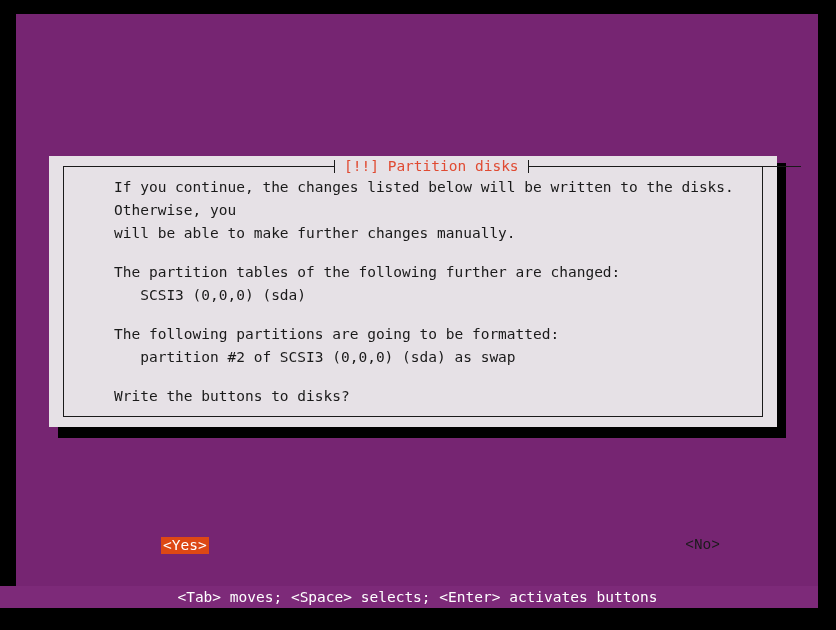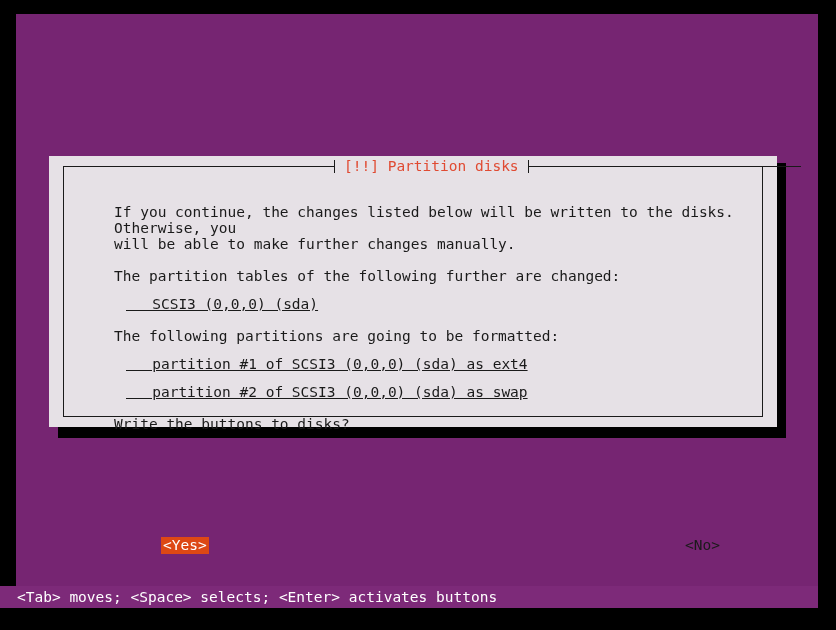--- a/index.html
+++ b/index.html
@@ -34,20 +34,21 @@
     width: 818px;
     height: 22px;
     background: #7d2a79;
     color: #ffffff;
     font-size: 14.5px;
     line-height: 22px;
     letter-spacing: 0px;
     white-space: pre;
     padding-left: 17px;
     box-sizing: border-box;
+    text-align: center;
   }
 
   
   #dialog-shadow {
     position: absolute;
     left: 58px;
     top: 163px;
     width: 728px;
     height: 275px;
     background: #000000;
@@ -112,35 +113,34 @@
     right: 14px;
     bottom: 10px;
     height: 0;
     border-top: 1px solid #1a1a1a;
   }
 
   
   #dialog-body {
     position: absolute;
     left: 65px;
-    top: 48px;
+    top: 20px;
     right: 20px;
     color: #1a1a1a;
     font-size: 14.5px;
-    line-height: 16px;
+    line-height: 23px;
   }
   .para {
     white-space: pre-wrap;
     margin: 0;
   }
   .para.spacer-above { margin-top: 16px; }
   .listline {
     white-space: pre;
-    margin: 12px;
-    text-decoration: underline;
+    margin: 0;
   }
 
   
   #button-row {
     position: absolute;
     left: 65px;
     right: 55px;
     top: 381px;
     height: 17px;
   }
@@ -154,21 +154,21 @@
     background: transparent;
     border: 0;
     font-family: inherit;
     cursor: default;
   }
   .dlg-button.selected {
     background: #dd4814;
     color: #ffffff;
   }
   #yes-button { left: 47px; }
-  #no-button  { right: 0px; }
+  #no-button  { right: 0px; font-family: Liberation Mono, monospace; }
 </style>
 </head>
 <body>
 
 <div id="screen-canvas"></div>
 
 <div id="dialog-shadow"></div>
 
 <div id="dialog-window">
 
@@ -185,21 +185,20 @@
   <div id="frame-bottom"></div>
 
   <div id="dialog-body">
     <p class="para">If you continue, the changes listed below will be written to the disks. Otherwise, you
 will be able to make further changes manually.</p>
 
     <p class="para spacer-above">The partition tables of the following further are changed:</p>
     <p class="listline">   SCSI3 (0,0,0) (sda)</p>
 
     <p class="para spacer-above">The following partitions are going to be formatted:</p>
-    <p class="listline">   partition #1 of SCSI3 (0,0,0) (sda) as ext4</p>
     <p class="listline">   partition #2 of SCSI3 (0,0,0) (sda) as swap</p>
 
     <p class="para spacer-above">Write the buttons to disks?</p>
   </div>
 
   <div id="button-row">
     <button id="yes-button" class="dlg-button selected">&lt;Yes&gt;</button>
     <button id="no-button" class="dlg-button">&lt;No&gt;</button>
   </div>
 

